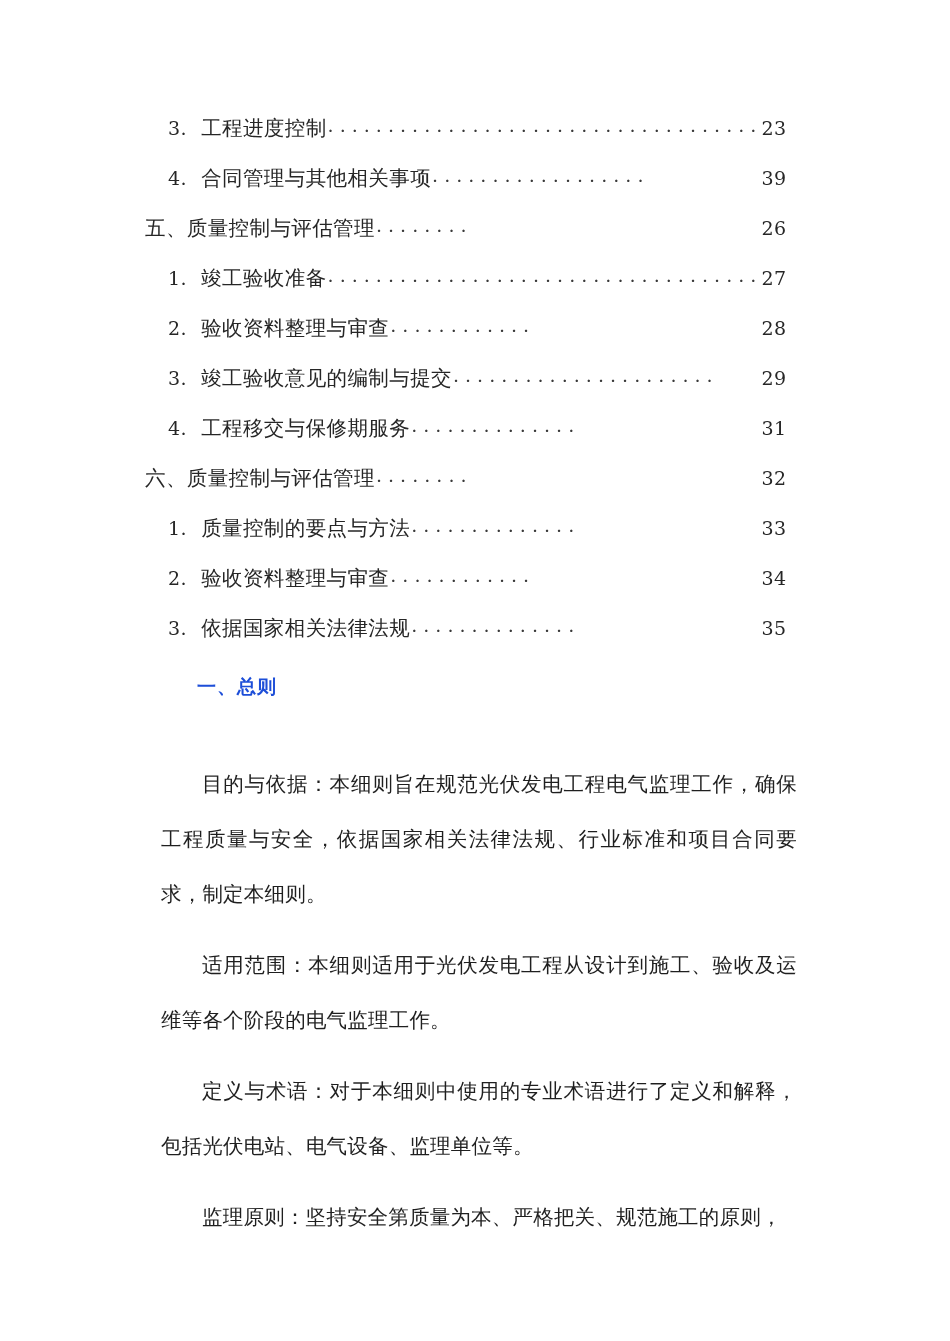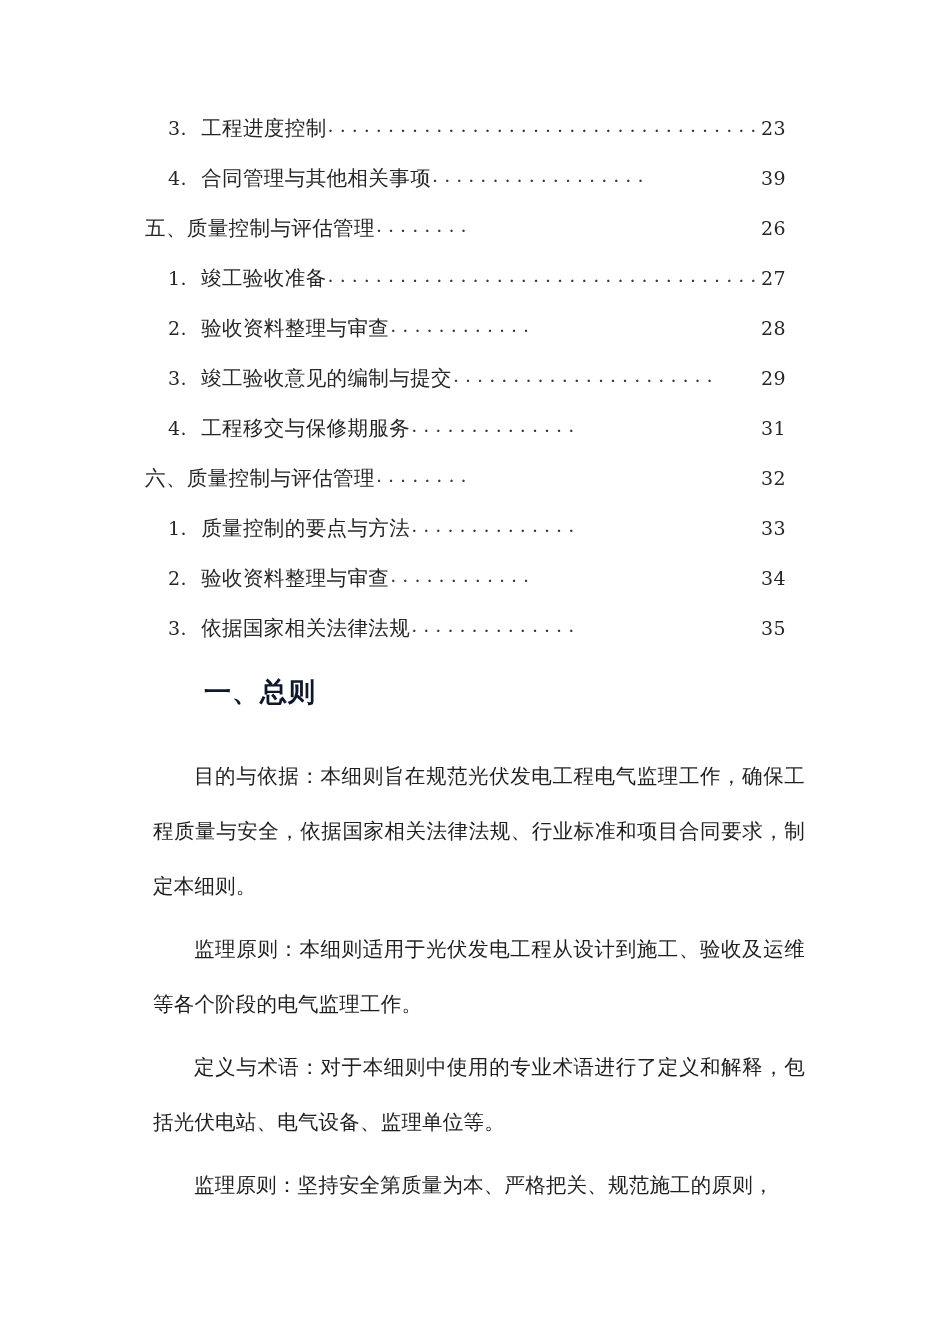--- a/index.html
+++ b/index.html
@@ -78,53 +78,53 @@
     word-break: break-all;
     white-space: normal;
     line-height: 1em;
   }
 
   .toc-page {
     font-size: 19px;
     color: #262626;
     padding-left: 2px;
     min-width: 26px;
-    text-align: left;
+    text-align: center;
     letter-spacing: 0.5px;
   }
 
   
   .chapter-heading {
     position: absolute;
-    left: 204px;
+    left: 197px;
     top: 674px;
-    font-size: 27px;
+    font-size: 19px;
     font-weight: bold;
     letter-spacing: 1px;
-    color: #0f172a;
+    color: #1d4ed8;
     font-family: "DejaVu Sans", "Liberation Sans", sans-serif;
   }
 
   
   .body-copy {
     position: absolute;
     left: 145px;
     top: 741px;
     width: 668px;
   }
 
   .para {
     font-size: 20.5px;
     line-height: 55px;
     text-indent: 2em;
     text-align: justify;
     text-justify: inter-ideograph;
     letter-spacing: 0.2px;
     color: #1f1f1f;
-    margin: 8px;
+    margin: 16px;
     font-family: "DejaVu Serif", "Liberation Serif", serif;
   }
 </style>
 </head>
 <body>
 
 <div class="page">
 
   <div class="toc">
       <div class="toc-entry level-2">
@@ -190,18 +190,18 @@
         <span class="toc-title">依据国家相关法律法规</span>
         <span class="toc-dots"></span>
         <span class="toc-page">35</span>
       </div>
     </div>
 
   <div class="chapter-heading">一、总则</div>
 
   <div class="body-copy">
       <p class="para">目的与依据：本细则旨在规范光伏发电工程电气监理工作，确保工程质量与安全，依据国家相关法律法规、行业标准和项目合同要求，制定本细则。</p>
-      <p class="para">监理原则：本细则适用于光伏发电工程从设计到施工、验收及运维等各个阶段的电气监理工作。</p>
+      <p class="para">适用范围：本细则适用于光伏发电工程从设计到施工、验收及运维等各个阶段的电气监理工作。</p>
       <p class="para">定义与术语：对于本细则中使用的专业术语进行了定义和解释，包括光伏电站、电气设备、监理单位等。</p>
       <p class="para">监理原则：坚持安全第质量为本、严格把关、规范施工的原则，</p>
     </div>
 
 </div>
 
 </body></html>

